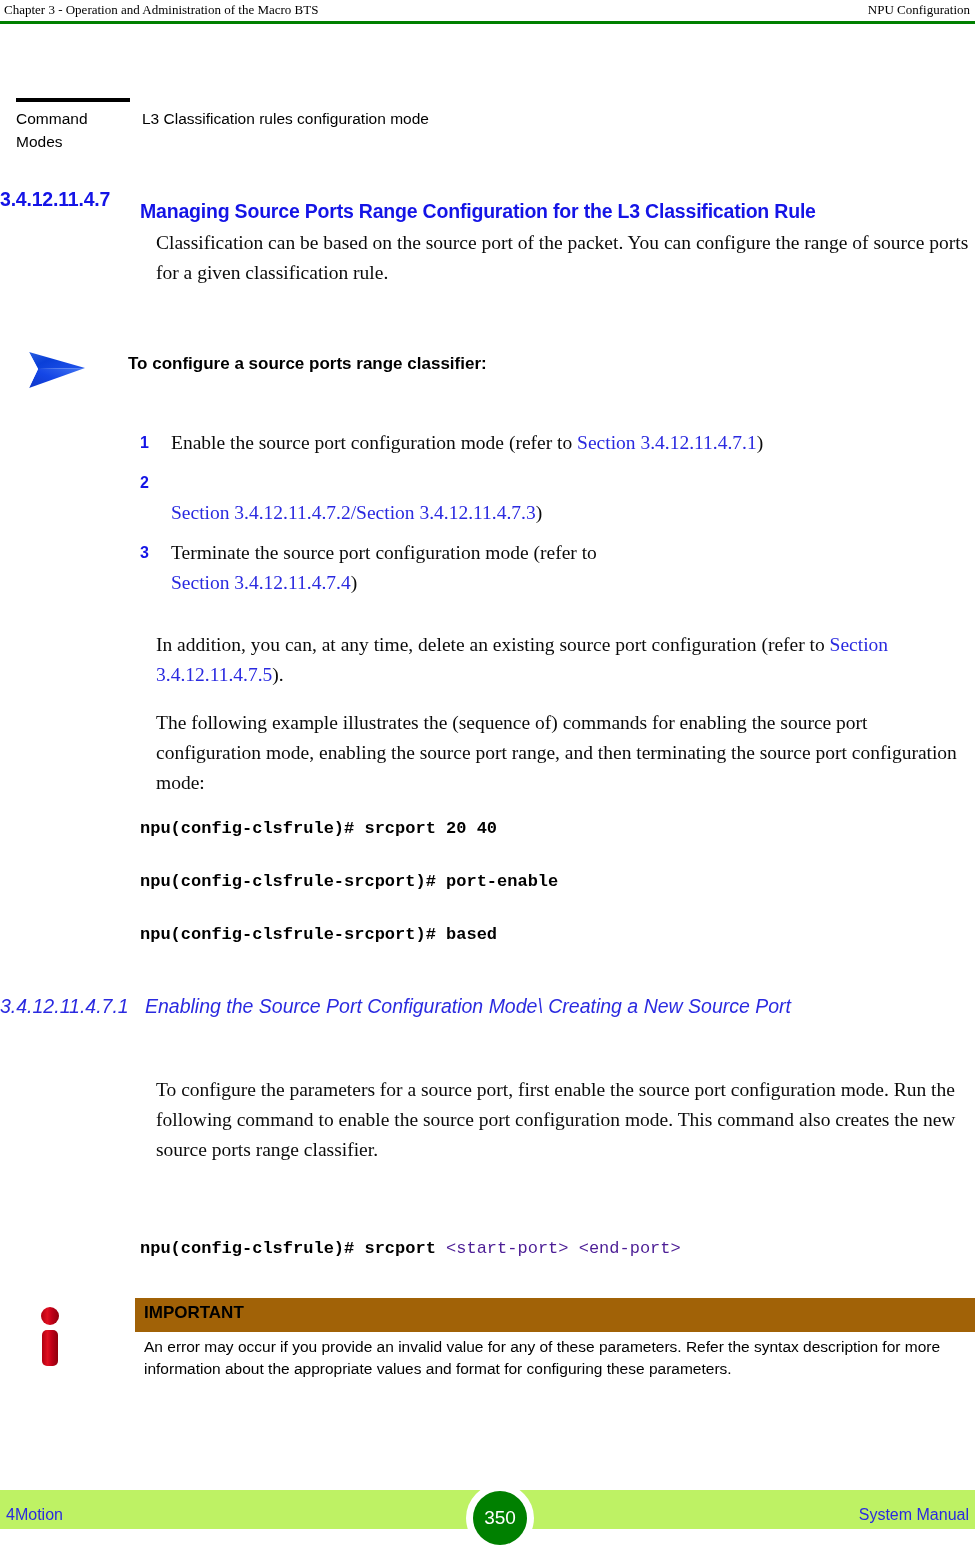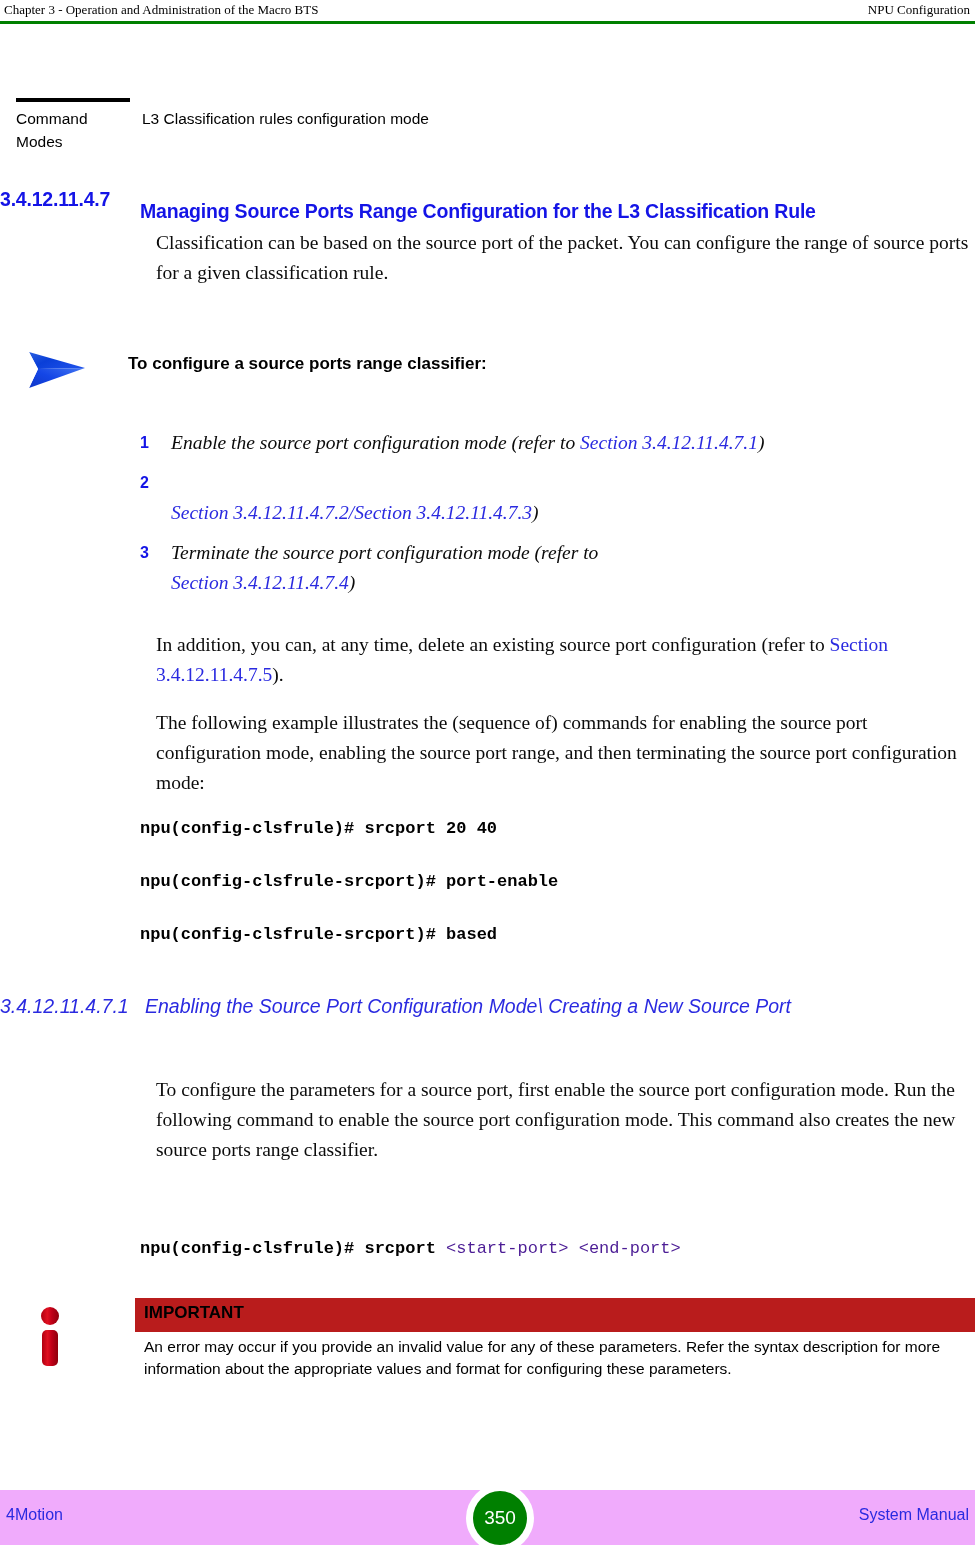--- a/index.html
+++ b/index.html
@@ -163,21 +163,20 @@
     line-height: 30px;
     color: #1414e6;
   }
   .step-text {
     margin-left: 171px;
     width: 790px;
     font-family: "Liberation Serif", serif;
     font-size: 19.5px;
     line-height: 30px;
     color: #0b0b0b;
-    font-style: italic;
   }
   .lnk { color: #2a2ae0; }
   .lnk-plain { color: #0b0b0b; }
 
   .para-addition { top: 630px; width: 805px; }
   .para-example  { top: 708px; width: 815px; }
 
   
   .cli {
     position: absolute;
@@ -235,21 +234,21 @@
     top: 8px;
     width: 30px;
     height: 62px;
   }
   .note-bar {
     position: absolute;
     left: 135px;
     top: 0;
     width: 840px;
     height: 34px;
-    background: #b91c1c;
+    background: #a16207;
   }
   .note-bar .note-title {
     position: absolute;
     left: 9px;
     top: 4px;
     font-family: "Liberation Sans", sans-serif;
     font-weight: bold;
     font-size: 17px;
     line-height: 22px;
     color: #000;
@@ -264,22 +263,22 @@
     line-height: 22px;
     color: #000;
   }
 
   
   .page-footer {
     position: absolute;
     left: 0;
     top: 1490px;
     width: 975px;
-    height: 55px;
-    background: #f0abfc;
+    height: 39px;
+    background: #bef264;
   }
   .footer-left, .footer-right {
     position: absolute;
     top: 14px;
     font-family: "Liberation Sans", sans-serif;
     font-size: 16px;
     line-height: 22px;
     color: #2a2ae0;
     white-space: nowrap;
   }

